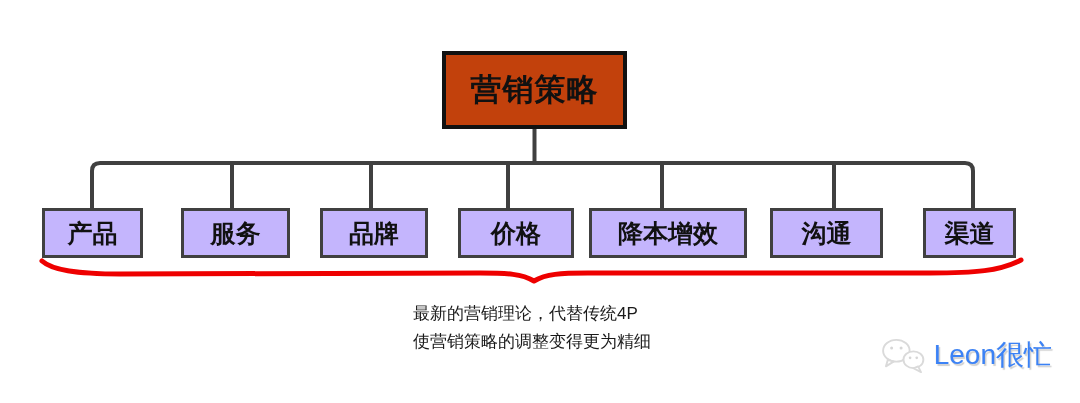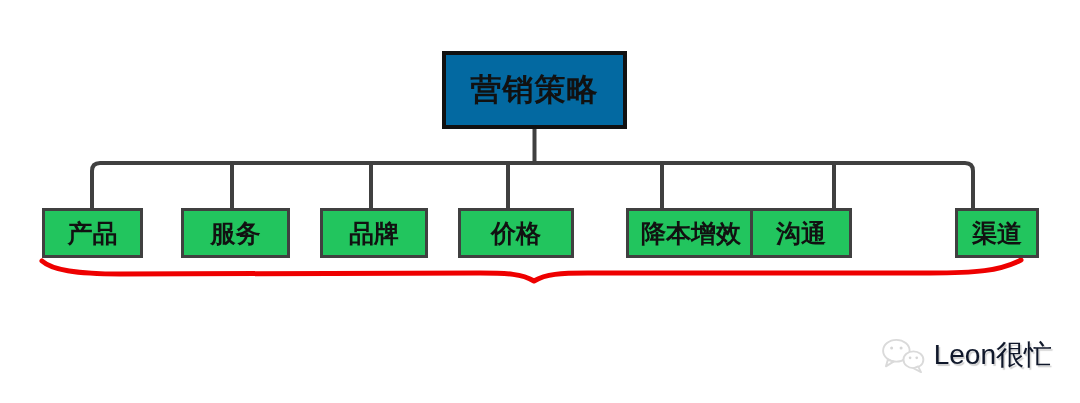--- a/index.html
+++ b/index.html
@@ -32,39 +32,39 @@
     stroke-linecap: round;
     stroke-linejoin: round;
   }
   .root-box {
     position: absolute;
     left: 442px;
     top: 51px;
     width: 185px;
     height: 78px;
     border: 4px solid #111111;
-    background: #0369a1;
+    background: #c2410c;
     display: flex;
     align-items: center;
     justify-content: center;
     box-sizing: border-box;
   }
   .root-box span {
     font-size: 31px;
     font-weight: 700;
     color: #111111;
     letter-spacing: 1px;
     white-space: nowrap;
   }
   .child-box {
     position: absolute;
     top: 208px;
     height: 50px;
     border: 3px solid #404040;
-    background: #22c55e;
+    background: #c4b5fd;
     display: flex;
     align-items: center;
     justify-content: center;
     box-sizing: border-box;
   }
   .child-box span {
     font-size: 25px;
     font-weight: 700;
     color: #111111;
     white-space: nowrap;
@@ -82,21 +82,21 @@
   .watermark {
     position: absolute;
     right: 28px;
     top: 336px;
     display: flex;
     align-items: center;
     gap: 8px;
   }
   .watermark .wm-text {
     font-size: 28px;
-    color: #0f172a;
+    color: #3b82f6;
     text-shadow: 1.5px 1.5px 1px #cfcfcf, -0.5px -0.5px 0 #eeeeee;
     white-space: nowrap;
   }
 </style>
 </head>
 <body>
 
 <div class="canvas">
 
   <svg class="lines" viewBox="0 0 1080 403" aria-hidden="true">
@@ -119,30 +119,34 @@
   </div>
   <div class="child-box" style="left:181px;width:109px">
     <span>服务</span>
   </div>
   <div class="child-box" style="left:320px;width:108px">
     <span>品牌</span>
   </div>
   <div class="child-box" style="left:458px;width:116px">
     <span>价格</span>
   </div>
-  <div class="child-box" style="left:626px;width:130px">
+  <div class="child-box" style="left:589px;width:158px">
     <span>降本增效</span>
   </div>
-  <div class="child-box" style="left:750px;width:102px">
+  <div class="child-box" style="left:770px;width:113px">
     <span>沟通</span>
   </div>
-  <div class="child-box" style="left:955px;width:84px">
+  <div class="child-box" style="left:923px;width:93px">
     <span>渠道</span>
   </div>
 
+  <div class="caption">
+    <div>最新的营销理论，代替传统4P</div>
+    <div>使营销策略的调整变得更为精细</div>
+  </div>
 
   <div class="watermark">
     <svg width="46" height="36" viewBox="0 0 48 38" aria-hidden="true">
 
       <ellipse cx="17" cy="14.5" rx="14" ry="11.5" fill="#ffffff" stroke="#dadada" stroke-width="2"></ellipse>
       <path d="M8,24 L6,31 L14,26 Z" fill="#ffffff" stroke="#dadada" stroke-width="2" stroke-linejoin="round"></path>
       <circle cx="12" cy="11.5" r="1.6" fill="#d6d6d6"></circle>
       <circle cx="22" cy="11.5" r="1.6" fill="#d6d6d6"></circle>
 
       <ellipse cx="35" cy="24" rx="10.5" ry="8.8" fill="#ffffff" stroke="#dadada" stroke-width="2"></ellipse>

